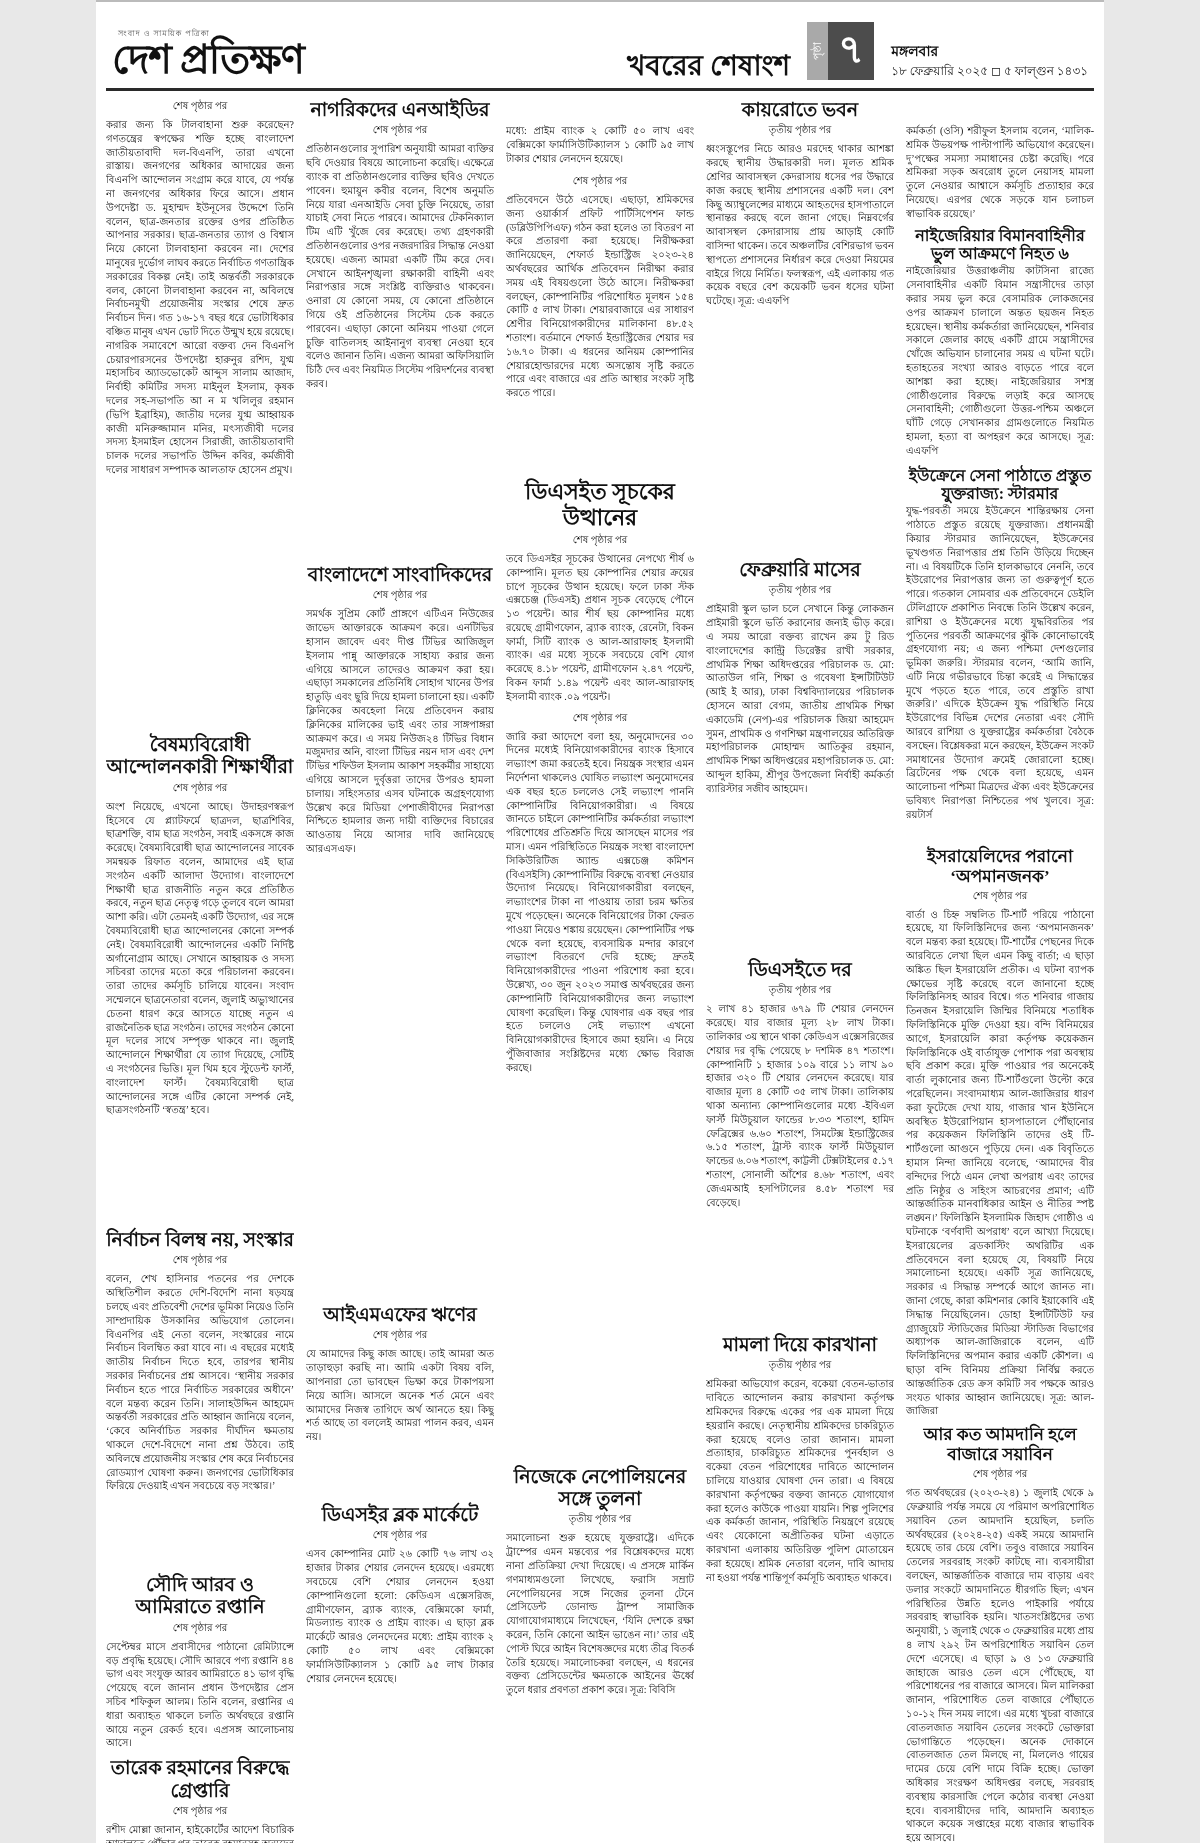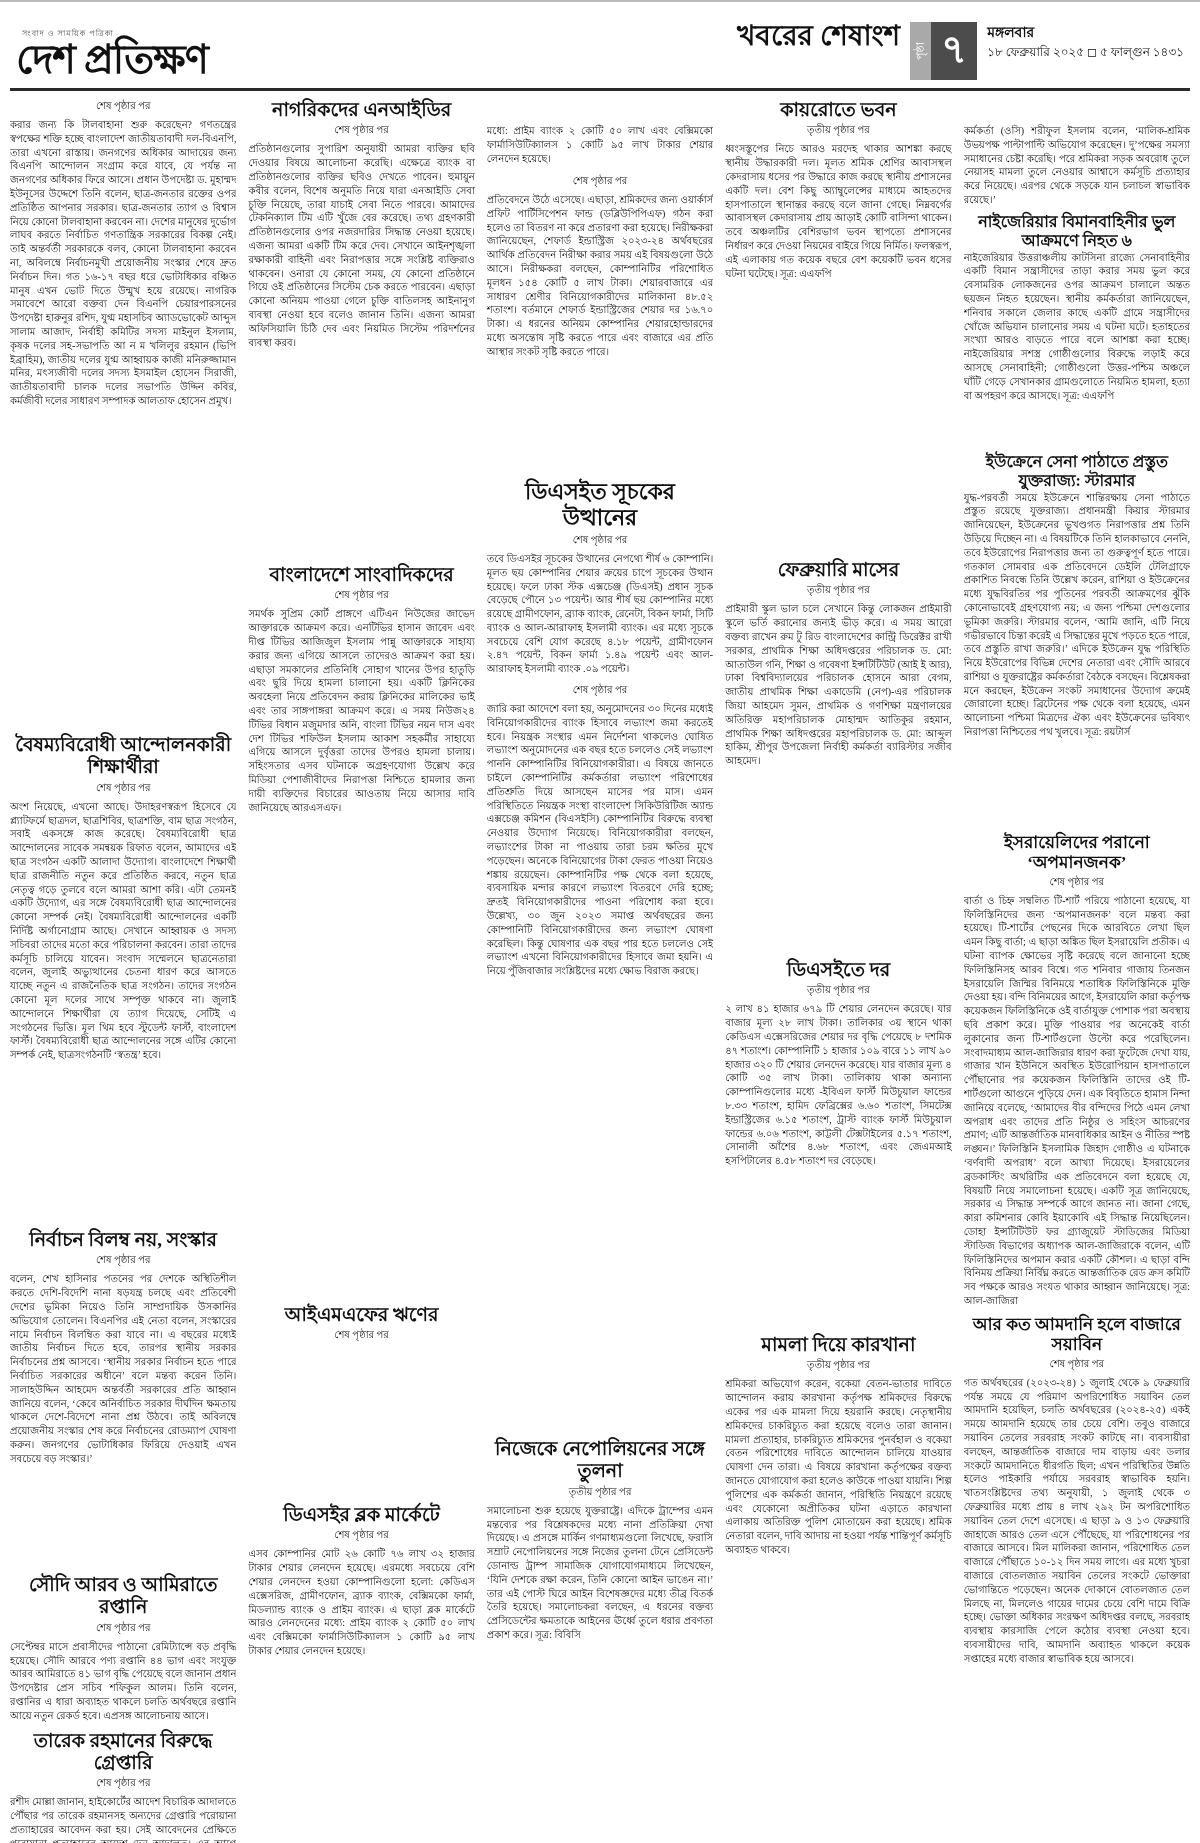--- a/index.html
+++ b/index.html
@@ -1,28 +1,28 @@
 <!DOCTYPE html>
 <html><head>
 <meta charset="utf-8">
 <style>
   html,body{margin:0;padding:0;background:#e8e8e8;}
   .page{
-    width:1200px;height:1843px;background:#ffffff;margin:0 auto;
+    width:1008px;height:1843px;background:#ffffff;margin:0 auto;
     font-family:"Liberation Serif","DejaVu Serif",serif;color:#111;
     box-sizing:border-box;padding:6px 10px 10px 10px;border-top:2px solid #bbb;
     overflow:hidden;
   }
   
   .masthead-row{display:flex;align-items:flex-end;justify-content:space-between;
     padding:14px 6px 8px 6px;border-bottom:3px solid #2a2a2a;margin-bottom:6px;}
   .brand{display:flex;flex-direction:column;}
   .brand .tagline{font-size:8px;color:#555;letter-spacing:1px;margin-left:6px;}
   .brand .logo{font-size:40px;font-weight:bold;line-height:1;letter-spacing:-1px;}
-  .head-right{display:flex;align-items:flex-start;gap:10px;}
+  .head-right{display:flex;align-items:flex-end;gap:17px;}
   .section-title{font-size:28px;font-weight:bold;line-height:1;}
   .pagebox{display:flex;align-items:stretch;height:58px;}
   .pagebox .plabel{background:#a9a9a9;color:#fff;writing-mode:vertical-rl;
     transform:rotate(180deg);font-size:11px;display:flex;align-items:center;
     justify-content:center;padding:2px 1px;}
   .pagebox .pnum{background:#4c4c4c;color:#fff;font-size:40px;font-weight:bold;
     width:46px;display:flex;align-items:center;justify-content:center;}
   .dateblock{font-size:12px;line-height:1.5;}
   .dateblock .day{font-weight:bold;font-size:14px;}
   
@@ -99,20 +99,21 @@
         <p class="body">প্রতিষ্ঠানগুলোর সুপারিশ অনুযায়ী আমরা ব্যক্তির ছবি দেওয়ার বিষয়ে আলোচনা করেছি। এক্ষেত্রে ব্যাংক বা প্রতিষ্ঠানগুলোর ব্যক্তির ছবিও দেখতে পাবেন। হুমায়ুন কবীর বলেন, বিশেষ অনুমতি নিয়ে যারা এনআইডি সেবা চুক্তি নিয়েছে, তারা যাচাই সেবা নিতে পারবে। আমাদের টেকনিক্যাল টিম এটি খুঁজে বের করেছে। তথ্য গ্রহণকারী প্রতিষ্ঠানগুলোর ওপর নজরদারির সিদ্ধান্ত নেওয়া হয়েছে। এজন্য আমরা একটি টিম করে দেব। সেখানে আইনশৃঙ্খলা রক্ষাকারী বাহিনী এবং নিরাপত্তার সঙ্গে সংশ্লিষ্ট ব্যক্তিরাও থাকবেন। ওনারা যে কোনো সময়, যে কোনো প্রতিষ্ঠানে গিয়ে ওই প্রতিষ্ঠানের সিস্টেম চেক করতে পারবেন। এছাড়া কোনো অনিয়ম পাওয়া গেলে চুক্তি বাতিলসহ আইনানুগ ব্যবস্থা নেওয়া হবে বলেও জানান তিনি। এজন্য আমরা অফিসিয়ালি চিঠি দেব এবং নিয়মিত সিস্টেম পরিদর্শনের ব্যবস্থা করব।</p>
       </article>
       <article class="story" style="min-height:735px">
         <h2>বাংলাদেশে সাংবাদিকদের</h2>
         <div class="cont">শেষ পৃষ্ঠার পর</div>
         <p class="body">সমর্থক সুপ্রিম কোর্ট প্রাঙ্গণে এটিএন নিউজের জাভেদ আক্তারকে আক্রমণ করে। এনটিভির হাসান জাবেদ এবং দীপ্ত টিভির আজিজুল ইসলাম পান্নু আক্তারকে সাহায্য করার জন্য এগিয়ে আসলে তাদেরও আক্রমণ করা হয়। এছাড়া সমকালের প্রতিনিধি সোহাগ খানের উপর হাতুড়ি এবং ছুরি দিয়ে হামলা চালানো হয়। একটি ক্লিনিকের অবহেলা নিয়ে প্রতিবেদন করায় ক্লিনিকের মালিকের ভাই এবং তার সাঙ্গপাঙ্গরা আক্রমণ করে। এ সময় নিউজ২৪ টিভির বিধান মজুমদার অনি, বাংলা টিভির নয়ন দাস এবং দেশ টিভির শফিউল ইসলাম আকাশ সহকর্মীর সাহায্যে এগিয়ে আসলে দুর্বৃত্তরা তাদের উপরও হামলা চালায়। সহিংসতার এসব ঘটনাকে অগ্রহণযোগ্য উল্লেখ করে মিডিয়া পেশাজীবীদের নিরাপত্তা নিশ্চিতে হামলার জন্য দায়ী ব্যক্তিদের বিচারের আওতায় নিয়ে আসার দাবি জানিয়েছে আরএসএফ।</p>
       </article>
       <article class="story" style="min-height:195px">
         <h2>আইএমএফের ঋণের</h2>
         <div class="cont">শেষ পৃষ্ঠার পর</div>
+        <p class="body">যে আমাদের কিছু কাজ আছে। তাই আমরা অত তাড়াহুড়া করছি না। আমি একটা বিষয় বলি, আপনারা তো ভাবছেন ভিক্ষা করে টাকাপয়সা নিয়ে আসি। আসলে অনেক শর্ত মেনে এবং আমাদের নিজস্ব তাগিদে অর্থ আনতে হয়। কিছু শর্ত আছে তা বললেই আমরা পালন করব, এমন নয়।</p>
       </article>
       <article class="story" style="min-height:300px">
         <h2>ডিএসইর ব্লক মার্কেটে</h2>
         <div class="cont">শেষ পৃষ্ঠার পর</div>
         <p class="body">এসব কোম্পানির মোট ২৬ কোটি ৭৬ লাখ ৩২ হাজার টাকার শেয়ার লেনদেন হয়েছে। এরমধ্যে সবচেয়ে বেশি শেয়ার লেনদেন হওয়া কোম্পানিগুলো হলো: কেডিএস এক্সেসরিজ, গ্রামীণফোন, ব্র্যাক ব্যাংক, বেক্সিমকো ফার্মা, মিডল্যান্ড ব্যাংক ও প্রাইম ব্যাংক। এ ছাড়া ব্লক মার্কেটে আরও লেনদেনের মধ্যে: প্রাইম ব্যাংক ২ কোটি ৫০ লাখ এবং বেক্সিমকো ফার্মাসিউটিক্যালস ১ কোটি ৯৫ লাখ টাকার শেয়ার লেনদেন হয়েছে।</p>
       </article>
     </div>
 
     <div class="col">
       <div class="lead-cont" style="min-height:44px">

